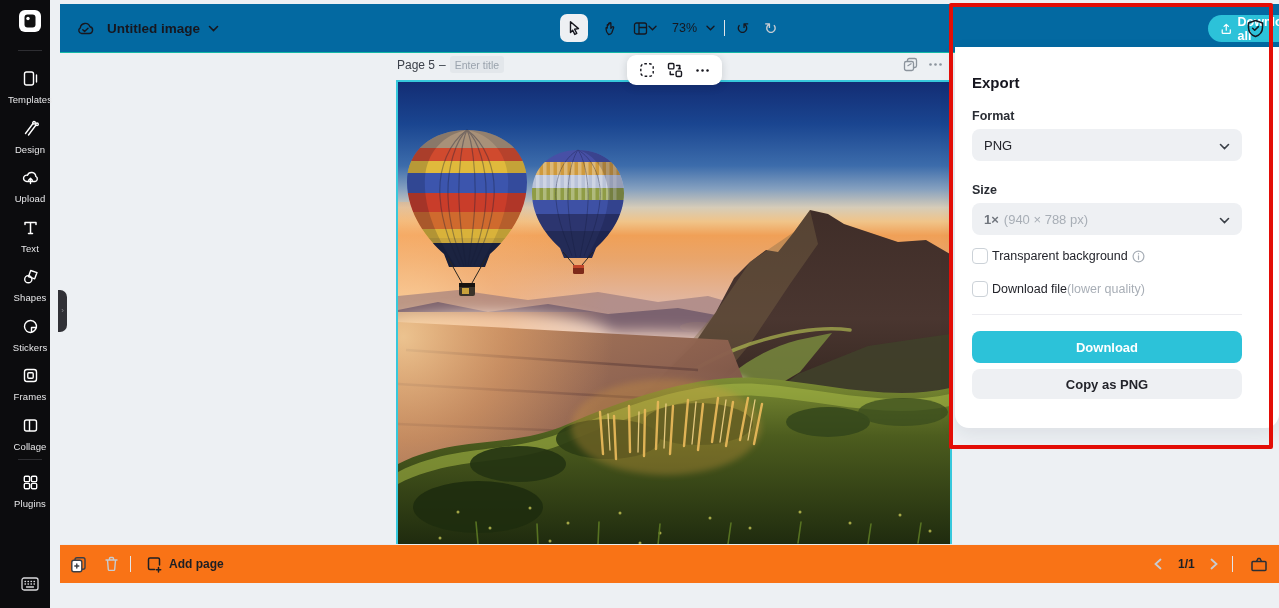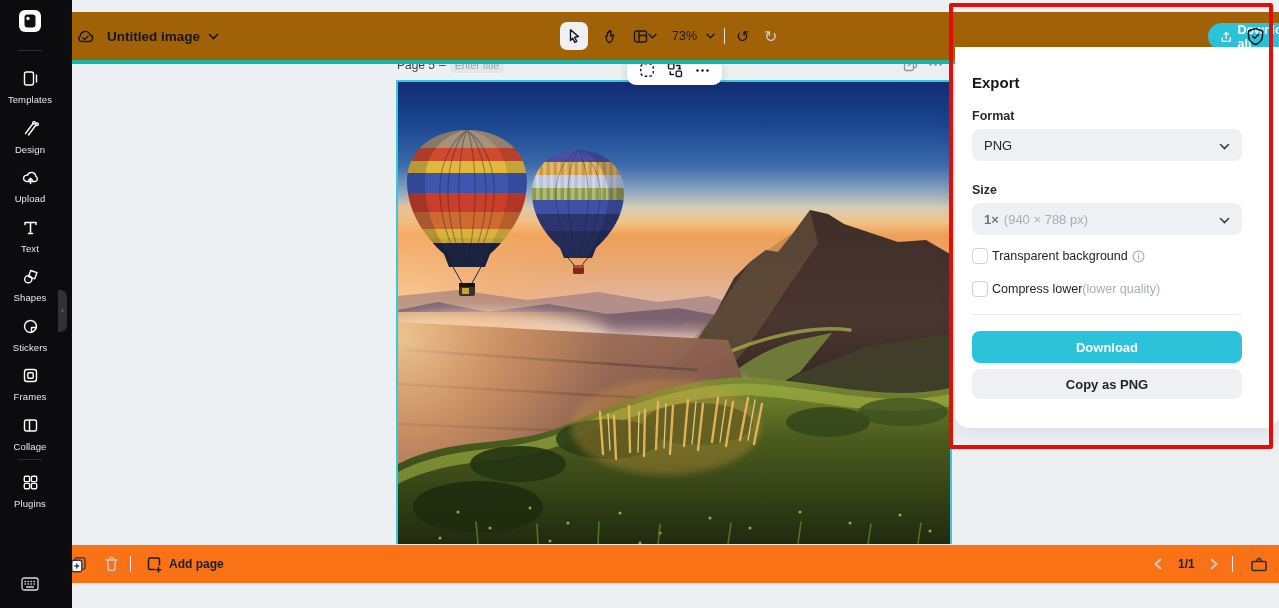--- a/index.html
+++ b/index.html
@@ -1,30 +1,30 @@
 <!DOCTYPE html>
 <html><head>
 <meta charset="utf-8">
 <style>
   html,body{margin:0;padding:0;background:#d8dbde;}
   #app{position:relative;width:1279px;height:608px;background:#edf0f3;overflow:hidden;
        font-family:"Liberation Sans",sans-serif;-webkit-font-smoothing:antialiased;}
   
-  #sidebar{position:absolute;left:0;top:0;width:72px;height:608px;background:#0c0c0e;z-index:20;}
+  #sidebar{position:absolute;left:0;top:0;width:50px;height:608px;background:#0c0c0e;z-index:20;}
   .logo{position:absolute;left:19px;top:10px;width:22px;height:22px;background:#fff;border-radius:6px;}
   .logo svg{position:absolute;left:5px;top:4px;}
   .side-div{position:absolute;left:18px;width:24px;height:1px;background:#2e2e32;}
   .nav-item{position:absolute;left:0;width:60px;text-align:center;color:#ececee;cursor:pointer;}
   .nav-item .nico{display:block;margin:0 auto 2px;width:17px;height:17px;}
   .nav-item .nlabel{font-size:9.5px;letter-spacing:.1px;color:#e8e8ea;}
   .flyout{position:absolute;left:58px;top:290px;width:9px;height:42px;background:#313136;
           border-radius:0 7px 7px 0;z-index:21;color:#8b8b90;font-size:8px;line-height:42px;text-align:center;}
   .kbd-icon{position:absolute;left:21px;top:577px;color:#d9d9dc;}
   
-  #header{position:absolute;left:60px;top:12px;width:1219px;height:48px;background:#a16207;border-bottom:4px solid #14b8a6;z-index:15;}
+  #header{position:absolute;left:60px;top:4px;width:1219px;height:48px;background:#0369a1;border-bottom:1px solid #14b8a6;z-index:15;}
   .hitem{position:absolute;top:0;height:48px;display:flex;align-items:center;color:#17171f;}
   .doc-title{font-size:13.5px;font-weight:bold;color:#17171f;}
   .tool-btn{position:absolute;top:10px;width:28px;height:28px;border-radius:7px;display:flex;align-items:center;justify-content:center;color:#17171f;}
   .tool-btn.active{background:#eef0f3;}
   .zoom-text{font-size:12.5px;font-weight:normal;color:#17171f;}
   .vdiv{position:absolute;top:16px;width:1px;height:16px;background:#e2e5e9;}
   .dl-all{position:absolute;left:1148px;top:11px;height:27px;padding:0 13px;border-radius:14px;background:#2cc2d9;
           display:flex;align-items:center;gap:6px;color:#fff;font-size:12.5px;font-weight:bold;cursor:pointer;}
   
   .page-row{position:absolute;left:397px;top:56px;display:flex;align-items:center;gap:4px;z-index:5;}
@@ -490,21 +490,21 @@
       <span>Transparent background</span>
       <svg width="13" height="13" viewBox="0 0 13 13" fill="none" stroke="#a7aeb6" stroke-width="1.2">
         <circle cx="6.5" cy="6.5" r="5.4"></circle>
           <path d="M6.5 5.8 V9.3" stroke-linecap="round"></path>
           <circle cx="6.5" cy="3.7" r=".7" fill="#a7aeb6" stroke="none"></circle>
       </svg>
     </div>
 
     <div class="chk-row" style="top:234px">
       <div class="chk-box"></div>
-      <span>Compress lower</span>
+      <span>Download file</span>
       <span class="chk-note">(lower quality)</span>
     </div>
 
     <div class="p-div" style="top:267px"></div>
 
     <div class="btn btn-secondary" style="top:322px">Copy as PNG</div>
     <div class="btn btn-primary" style="top:284px">Download</div>
   </aside>
 
   <div id="hl"></div>

